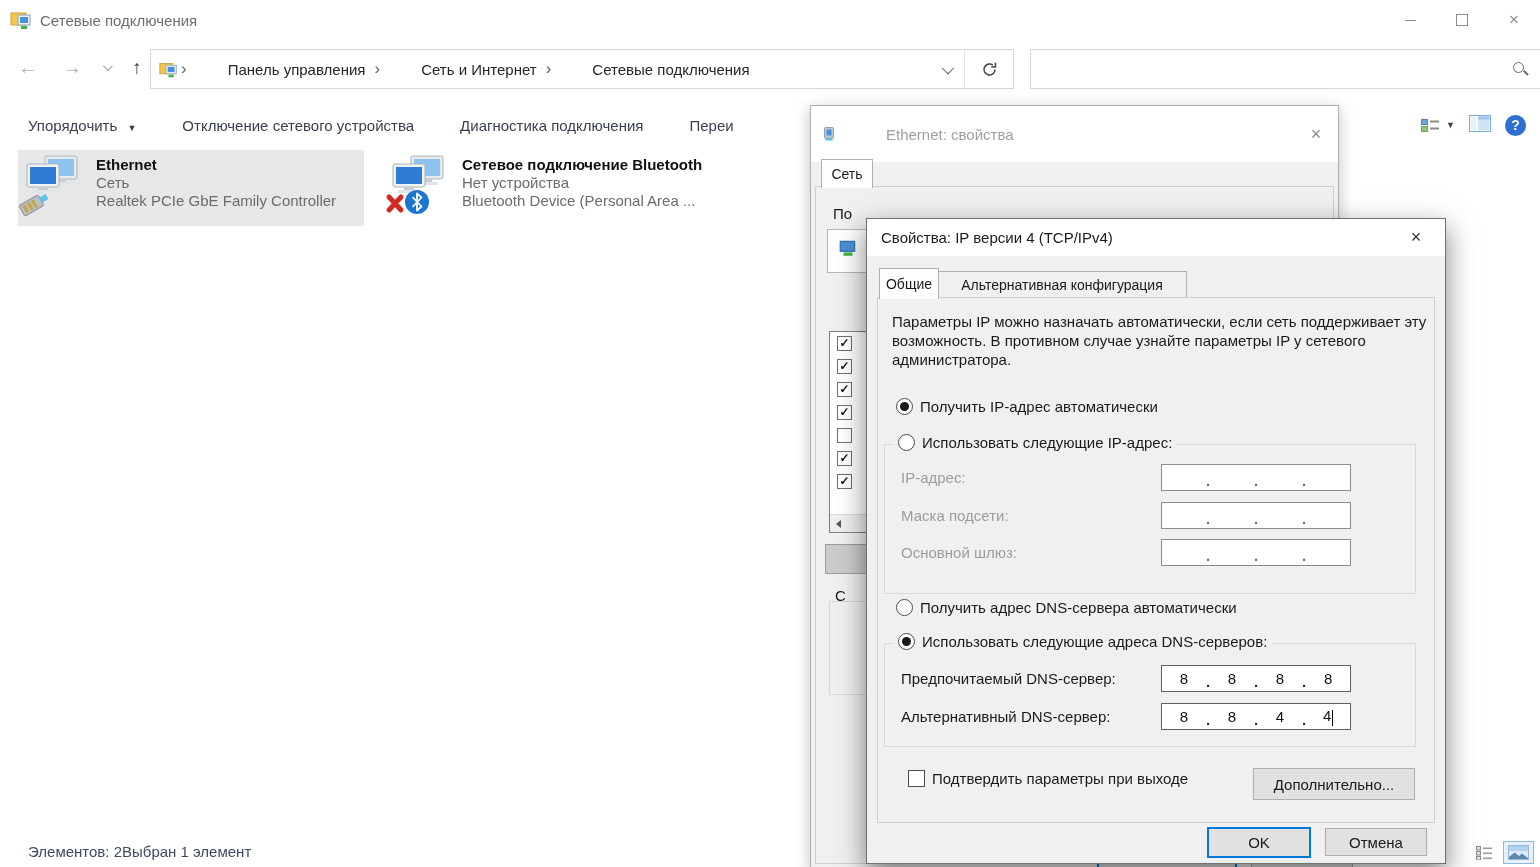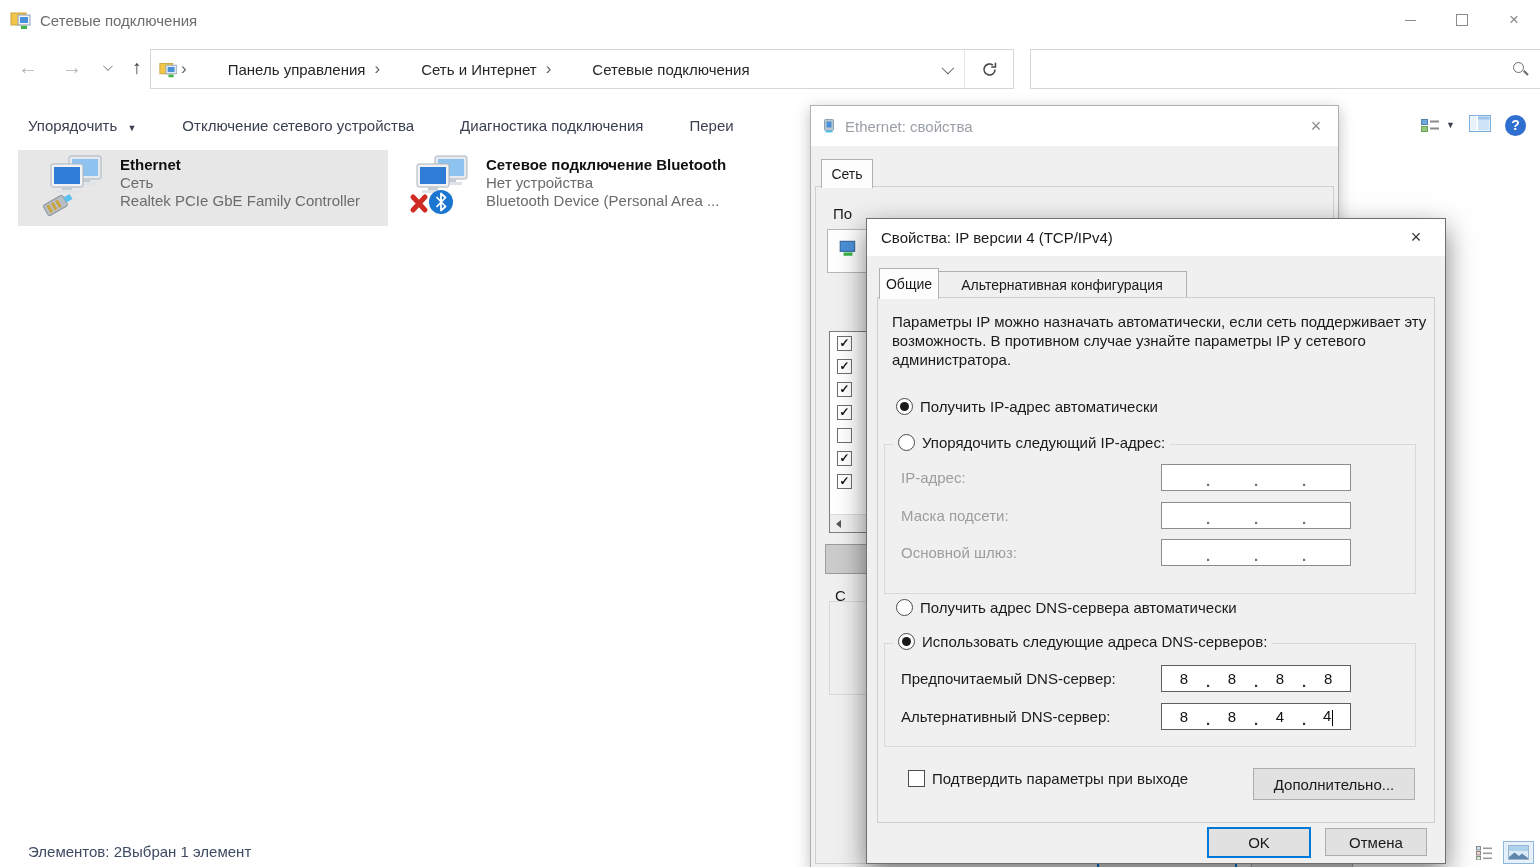--- a/index.html
+++ b/index.html
@@ -33,21 +33,21 @@
 
   .cmdbar{position:absolute;left:0;top:103px;width:1540px;height:44px;background:#fff;display:flex;align-items:center;color:#3a4050;}
   .cmd-item{margin-right:46px;white-space:nowrap;}
   .cmd-trunc{width:46px;overflow:hidden;white-space:nowrap;margin-right:0;}
   .cmd-right{position:absolute;right:14px;top:0;height:44px;display:flex;align-items:center;gap:14px;}
   .dd-arrow{font-size:9px;color:#3a4050;margin-left:6px;}
   .help-circle{width:21px;height:21px;border-radius:50%;background:#2e6fd0;color:#fff;font-weight:bold;font-size:14px;display:flex;align-items:center;justify-content:center;}
 
   
   .filelist{position:absolute;left:0;top:150px;width:800px;height:80px;}
-  .fitem{position:absolute;top:0;height:74px;display:flex;align-items:flex-start;padding:2px 8px 0 24px;}
+  .fitem{position:absolute;top:0;height:74px;display:flex;align-items:flex-start;padding:2px 8px 0 0;}
   .fitem.selected{background:#e7e7e7;}
   .fitem .ficon{width:64px;height:64px;flex:0 0 64px;margin-right:14px;}
   .ftext{padding-top:4px;line-height:18px;white-space:nowrap;}
   .fname{color:#111;font-weight:700;font-size:15px;}
   .fsub{color:#6b6b6b;font-size:15px;}
 
   
   .statusbar{position:absolute;left:0;bottom:0;width:1540px;height:32px;background:#fff;display:flex;align-items:center;color:#3f4a63;}
   .status-count{margin-left:28px;}
   .status-sel{}
@@ -69,21 +69,21 @@
   .ip-input .octet{flex:1;text-align:center;color:#111;}
   .ip-input .dot{align-self:flex-end;padding-bottom:4px;color:#333;font-weight:bold;line-height:10px;}
   .ip-input.empty .dot{color:#707070;}
   .caret{display:inline-block;width:1px;height:16px;background:#000;vertical-align:middle;margin-left:1px;}
   .btn{display:flex;align-items:center;justify-content:center;background:#e1e1e1;border:1px solid #adadad;font-size:15px;color:#1a1a1a;}
   .btn.default{border:2px solid #0078d7;}
   .graylabel{color:#9d9d9d;}
 
   
   .eth-dlg{position:absolute;left:810px;top:105px;width:527px;height:762px;background:#f0f0f0;border:1px solid #b0b0b0;box-shadow:0 4px 14px rgba(0,0,0,0.25);}
-  .eth-title{height:40px;}
+  .eth-title{height:56px;gap:41px;}
   .eth-title .t{color:#9aa0a6;margin-left:8px;}
   .eth-tab{position:absolute;left:10px;top:53px;width:50px;height:28px;background:#fdfdfd;border:1px solid #b0b0b0;border-bottom:none;display:flex;align-items:center;justify-content:center;font-size:14px;z-index:2;}
   .eth-page{position:absolute;left:4px;top:80px;width:517px;height:676px;background:#f0f0f0;border:1px solid #d0d0d0;z-index:1;}
   .proto-list{position:absolute;left:18px;top:225px;width:40px;height:200px;background:#fff;border:1px solid #7f7f7f;overflow:hidden;}
   .proto-cb{display:inline-block;width:13px;height:13px;border:1px solid #6f6f6f;background:#fff;margin:4px 0 0 7px;font-size:12px;line-height:13px;color:#111;text-align:center;font-weight:bold;}
   .proto-row{height:23px;}
   .proto-scroll{position:absolute;left:0px;bottom:0px;width:38px;height:17px;background:#f0f0f0;border-top:1px solid #dcdcdc;display:flex;align-items:center;}
   .tri-left{width:0;height:0;border-top:4px solid transparent;border-bottom:4px solid transparent;border-right:5px solid #555;margin-left:6px;}
 
   
@@ -331,21 +331,21 @@
       <div class="desc">Параметры IP можно назначать автоматически, если сеть поддерживает эту возможность. В противном случае узнайте параметры IP у сетевого администратора.</div>
 
       <div class="radio-row" style="left:18px;top:100px;">
         <span class="radio sel"></span>
         <span>Получить IP-адрес автоматически</span>
       </div>
 
       <div class="groupbox" style="left:6px;top:146px;width:530px;height:148px;">
         <div class="legend">
           <span class="radio" style="margin-right:7px;"></span>
-          <span>Упорядочить следующий IP-адрес:</span>
+          <span>Использовать следующие IP-адрес:</span>
         </div>
         <span class="abs graylabel" style="left:16px;top:24px;">IP-адрес:</span>
         <div class="ip-input empty" style="left:276px;top:19px;">
           <span class="octet"></span>
             <span class="dot">.</span>
             <span class="octet"></span>
             <span class="dot">.</span>
             <span class="octet"></span>
             <span class="dot">.</span>
             <span class="octet"></span>

